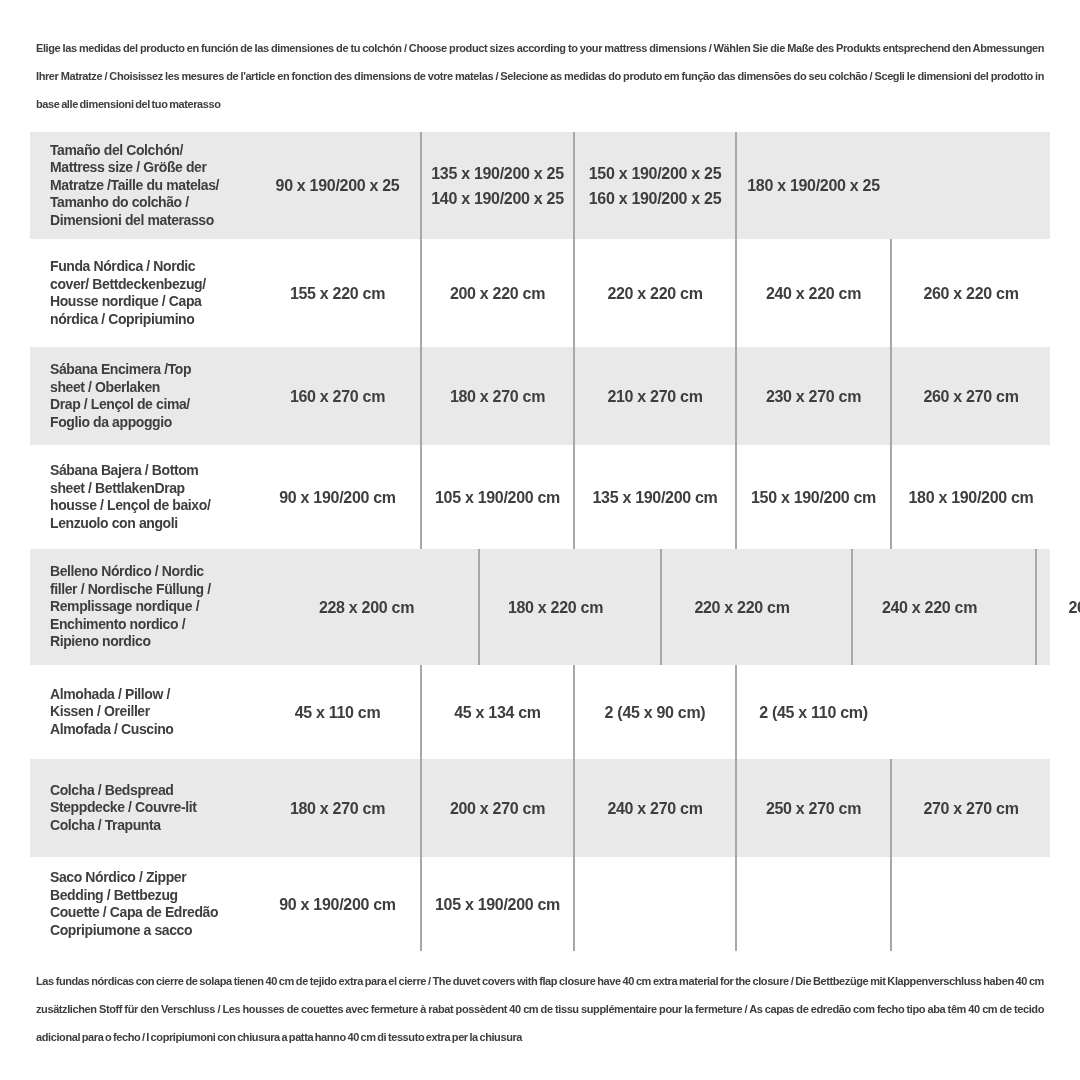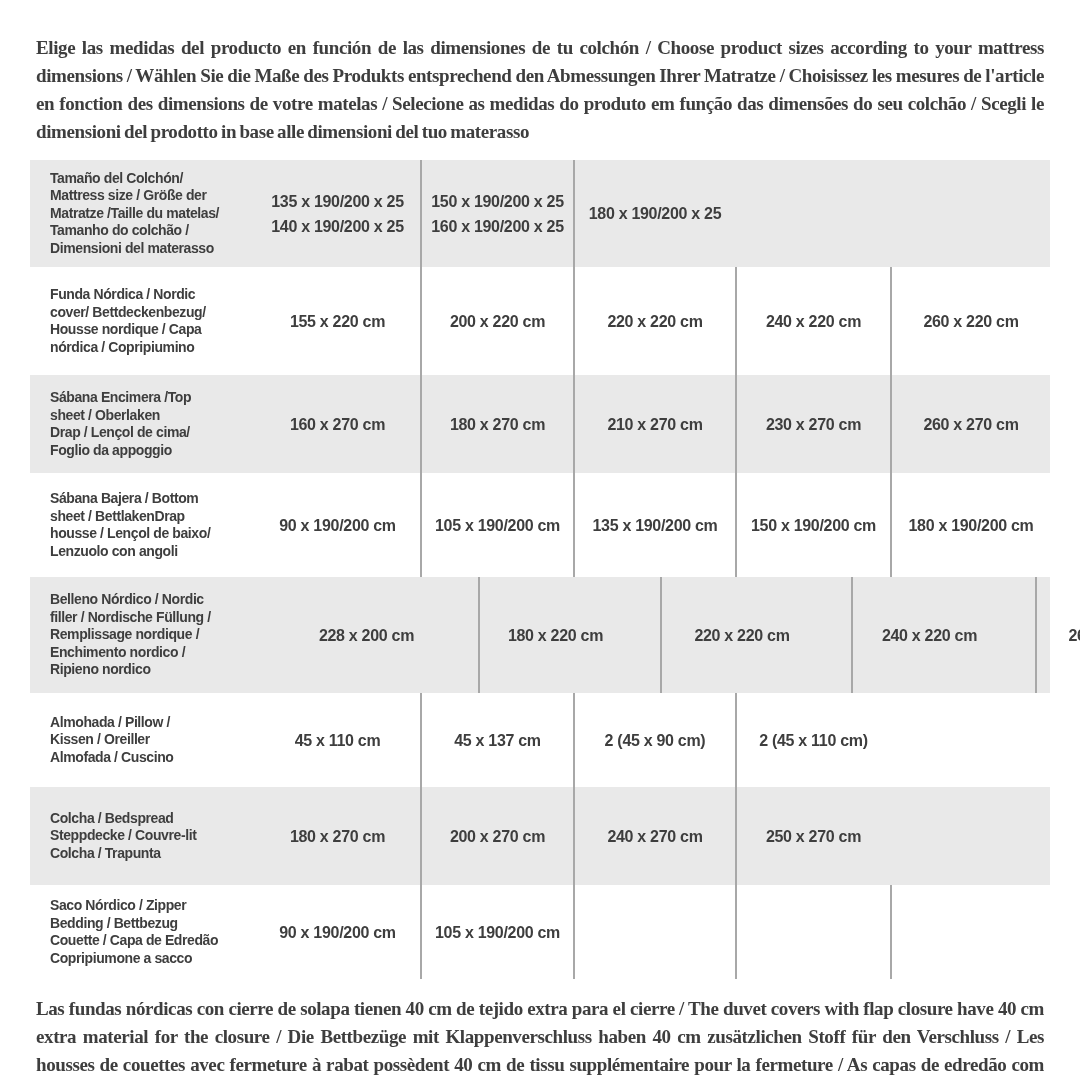--- a/index.html
+++ b/index.html
@@ -18,26 +18,25 @@
   }
   .page {
     box-sizing: border-box;
     width: 1080px;
     height: 1080px;
     padding: 30px 30px 0 30px;
   }
   .intro, .footnote {
     margin: 0;
     padding: 0 6px;
-    font-size: 19px;
+    font-size: 11px;
     line-height: 28px;
     letter-spacing: -0.4px;
     word-spacing: -1px;
     text-align: justify;
-    font-family: Liberation Serif, serif;
   }
   .intro { margin-top: 4px; }
   .size-table {
     margin-top: 14px;
     width: 1020px;
   }
   .t-row {
     display: grid;
     grid-template-columns: 225px 165px 153px 162px 155px 160px;
   }
@@ -82,20 +81,21 @@
   <p class="intro">Elige las medidas del producto en función de las dimensiones de tu colchón / Choose product sizes according to your mattress dimensions / Wählen Sie die Maße des Produkts entsprechend den Abmessungen Ihrer Matratze / Choisissez les mesures de l'article en fonction des dimensions de votre matelas / Selecione as medidas do produto em função das dimensões do seu colchão / Scegli le dimensioni del prodotto in base alle dimensioni del tuo materasso</p>
 
   <div class="size-table">
 
     <div class="t-row">
       <div class="cell label">Tamaño del Colchón/
 Mattress size / Größe der
 Matratze /Taille du matelas/
 Tamanho do colchão /
 Dimensioni del materasso</div>
+      <div class="cell val">90 x 190/200 x 25</div>
       <div class="cell val">135 x 190/200 x 25
 140 x 190/200 x 25</div>
       <div class="cell val">150 x 190/200 x 25
 160 x 190/200 x 25</div>
       <div class="cell val">180 x 190/200 x 25</div>
     </div>
 
     <div class="t-row">
       <div class="cell label">Funda Nórdica /  Nordic
 cover/ Bettdeckenbezug/
@@ -143,33 +143,34 @@
       <div class="cell val">220 x 220 cm</div>
       <div class="cell val">240 x 220 cm</div>
       <div class="cell val">260 x 220 cm</div>
     </div>
 
     <div class="t-row">
       <div class="cell label">Almohada  / Pillow /
 Kissen / Oreiller
 Almofada / Cuscino</div>
       <div class="cell val">45 x 110 cm</div>
-      <div class="cell val">45 x 137 cm</div>
+      <div class="cell val">45 x 134 cm</div>
       <div class="cell val">2 (45 x 90 cm)</div>
       <div class="cell val">2 (45 x 110 cm)</div>
     </div>
 
     <div class="t-row">
       <div class="cell label">Colcha / Bedspread
 Steppdecke / Couvre-lit
 Colcha / Trapunta</div>
       <div class="cell val">180 x 270 cm</div>
       <div class="cell val">200 x 270 cm</div>
       <div class="cell val">240 x 270 cm</div>
       <div class="cell val">250 x 270 cm</div>
+      <div class="cell val">270 x 270 cm</div>
     </div>
 
     <div class="t-row">
       <div class="cell label">Saco Nórdico / Zipper
 Bedding / Bettbezug
 Couette  / Capa de Edredão
 Copripiumone a sacco</div>
       <div class="cell val">90 x 190/200 cm</div>
       <div class="cell val">105 x 190/200 cm</div>
       <div class="cell val"></div>

